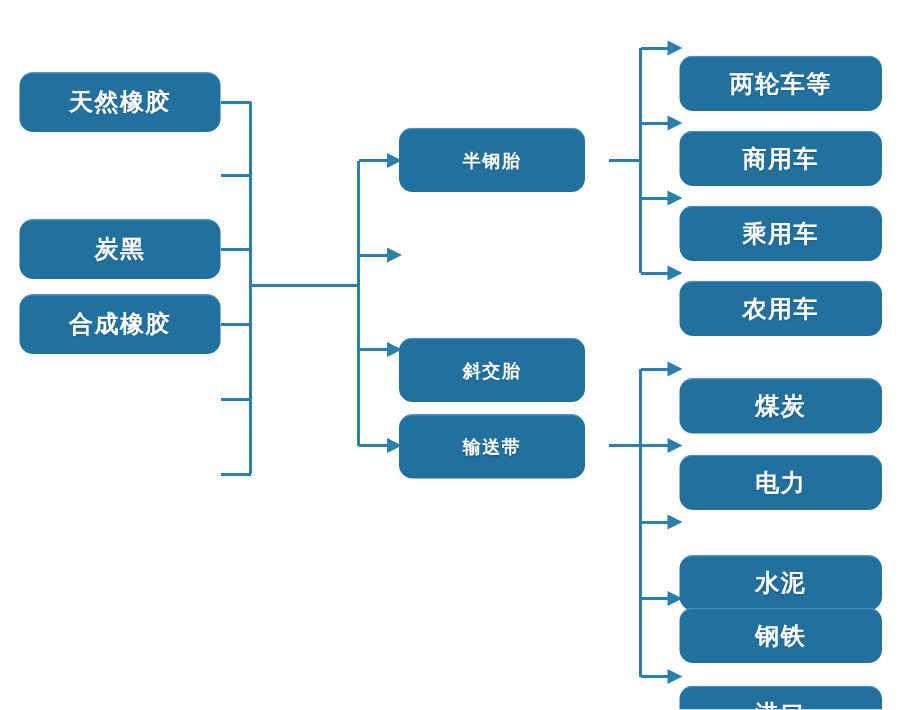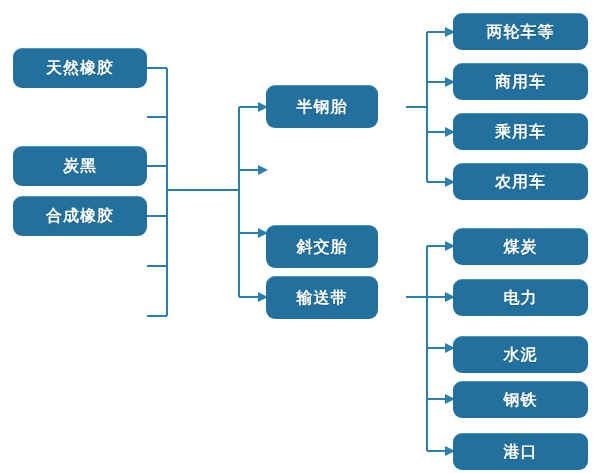--- a/index.html
+++ b/index.html
@@ -33,29 +33,30 @@
     user-select: none;
   }
   .col-left {
     left: 13px;
     width: 134px;
     height: 40px;
     font-size: 16px;
   }
   .col-mid {
     left: 266px;
-    width: 112px;
+    width: 124px;
     height: 43px;
-    font-size: 16px;
+    font-size: 12px;
   }
   .col-right {
     left: 453px;
     width: 135px;
     height: 37px;
     font-size: 16px;
+    margin-top: 24px;
   }
   svg.edges {
     position: absolute;
     left: 0; top: 0;
     width: 600px;
     height: 473px;
     pointer-events: none;
   }
 </style>
 </head>
@@ -127,17 +128,17 @@
   <div class="node col-mid" style="top:225px">斜交胎</div>
   <div class="node col-mid" style="top:276px">输送带</div>
 
   <div class="node col-right" style="top:13px">两轮车等</div>
   <div class="node col-right" style="top:63px">商用车</div>
   <div class="node col-right" style="top:113px">乘用车</div>
   <div class="node col-right" style="top:163px">农用车</div>
 
   <div class="node col-right" style="top:279px">电力</div>
   <div class="node col-right" style="top:228px">煤炭</div>
-  <div class="node col-right" style="top:336px">水泥</div>
+  <div class="node col-right" style="top:346px">水泥</div>
   <div class="node col-right" style="top:381px">钢铁</div>
   <div class="node col-right" style="top:433px">港口</div>
 
 </div>
 
 </body></html>

